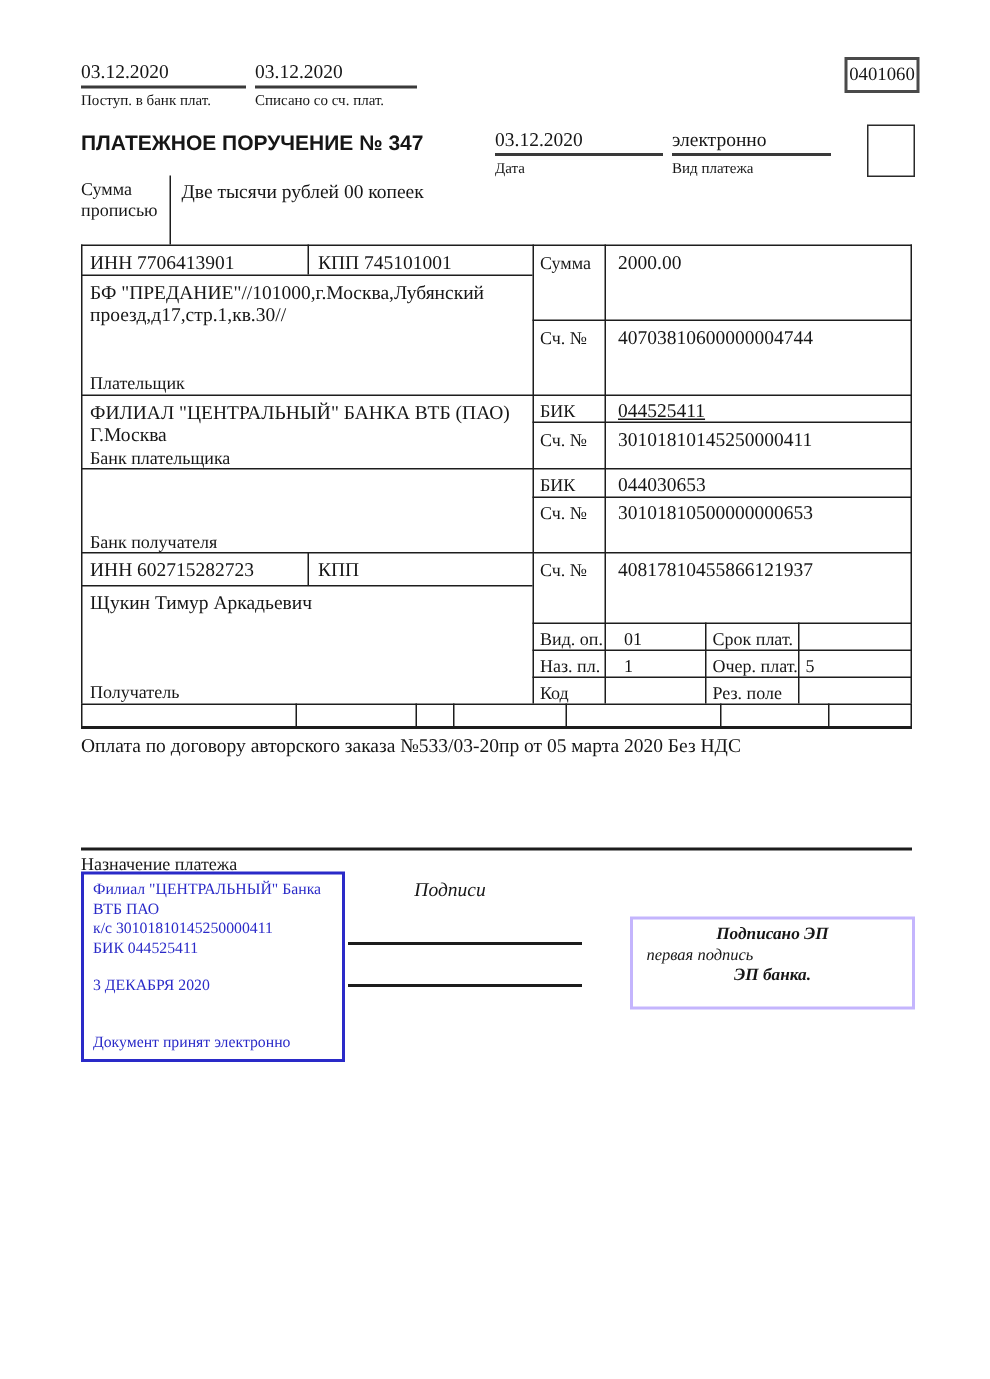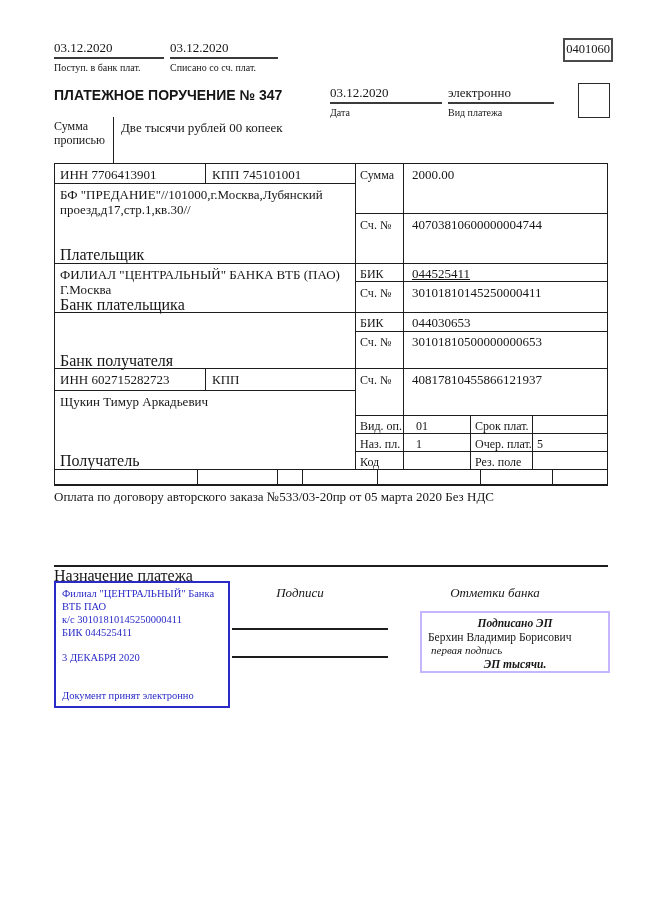--- a/index.html
+++ b/index.html
@@ -2,21 +2,21 @@
 <html><head>
 <meta charset="utf-8">
 <style>
   html,body{margin:0;padding:0;background:#ffffff;}
   #page{position:relative;width:660px;height:919px;background:#ffffff;
         font-family:"Liberation Serif",serif;color:#161616;overflow:hidden;}
   .abs{position:absolute;}
   .t13{font-size:13px;line-height:15px;}
   .t12{font-size:12px;line-height:14px;}
   .lbl{font-size:10px;line-height:12px;color:#161616;}
-  .lbl2{font-size:16px;line-height:12px;}
+  .lbl2{font-size:12px;line-height:12px;}
   .uline{border-bottom:2px solid #3a3a3a;padding-bottom:2px;}
   .hl{position:absolute;background:#1d1d1d;height:1px;}
   .vl{position:absolute;background:#1d1d1d;width:1px;}
   .title{font-family:"Liberation Sans",sans-serif;font-weight:bold;font-size:14px;}
   .codebox{border:2px solid #4a4a4a;text-align:center;font-size:12.5px;line-height:19px;}
   .checkbox{border:1.5px solid #2a2a2a;}
   .wrapcell{width:292px;}
   .stamp{border:2px solid #2a2ac8;color:#2a2ac8;font-size:10.5px;line-height:13px;
          padding:4px 6px;box-sizing:border-box;}
   .esignbox{border:2px solid #c4b5fd;box-sizing:border-box;font-size:11.5px;line-height:13.5px;}
@@ -144,21 +144,19 @@
     <div>к/с 30101810145250000411</div>
     <div>БИК 044525411</div>
     <div style="margin-top:12px;">3 ДЕКАБРЯ 2020</div>
     <div style="margin-top:25px;">Документ принят электронно</div>
   </div>
 
   <div class="abs t13 ctr" style="left:240px;top:585px;width:120px;">Подписи</div>
   <div class="abs" style="left:232px;top:628px;width:156px;height:1.5px;background:#1d1d1d;"></div>
   <div class="abs" style="left:232px;top:656px;width:156px;height:1.5px;background:#1d1d1d;"></div>
 
-  <div class="abs t13 ctr" style="left:400px;top:585px;width:190px;">Отметки банка</div>
   <div class="abs esignbox" style="left:420px;top:611px;width:190px;height:62px;">
     <div class="b ctr" style="margin-top:4px;">Подписано ЭП</div>
-    <div style="padding-left:6px;">Берхин Владимир Борисович</div>
     <div class="i" style="padding-left:9px;font-size:11px;">первая подпись</div>
-    <div class="b ctr">ЭП тысячи.</div>
+    <div class="b ctr">ЭП банка.</div>
   </div>
 
 </div>
 
 </body></html>

